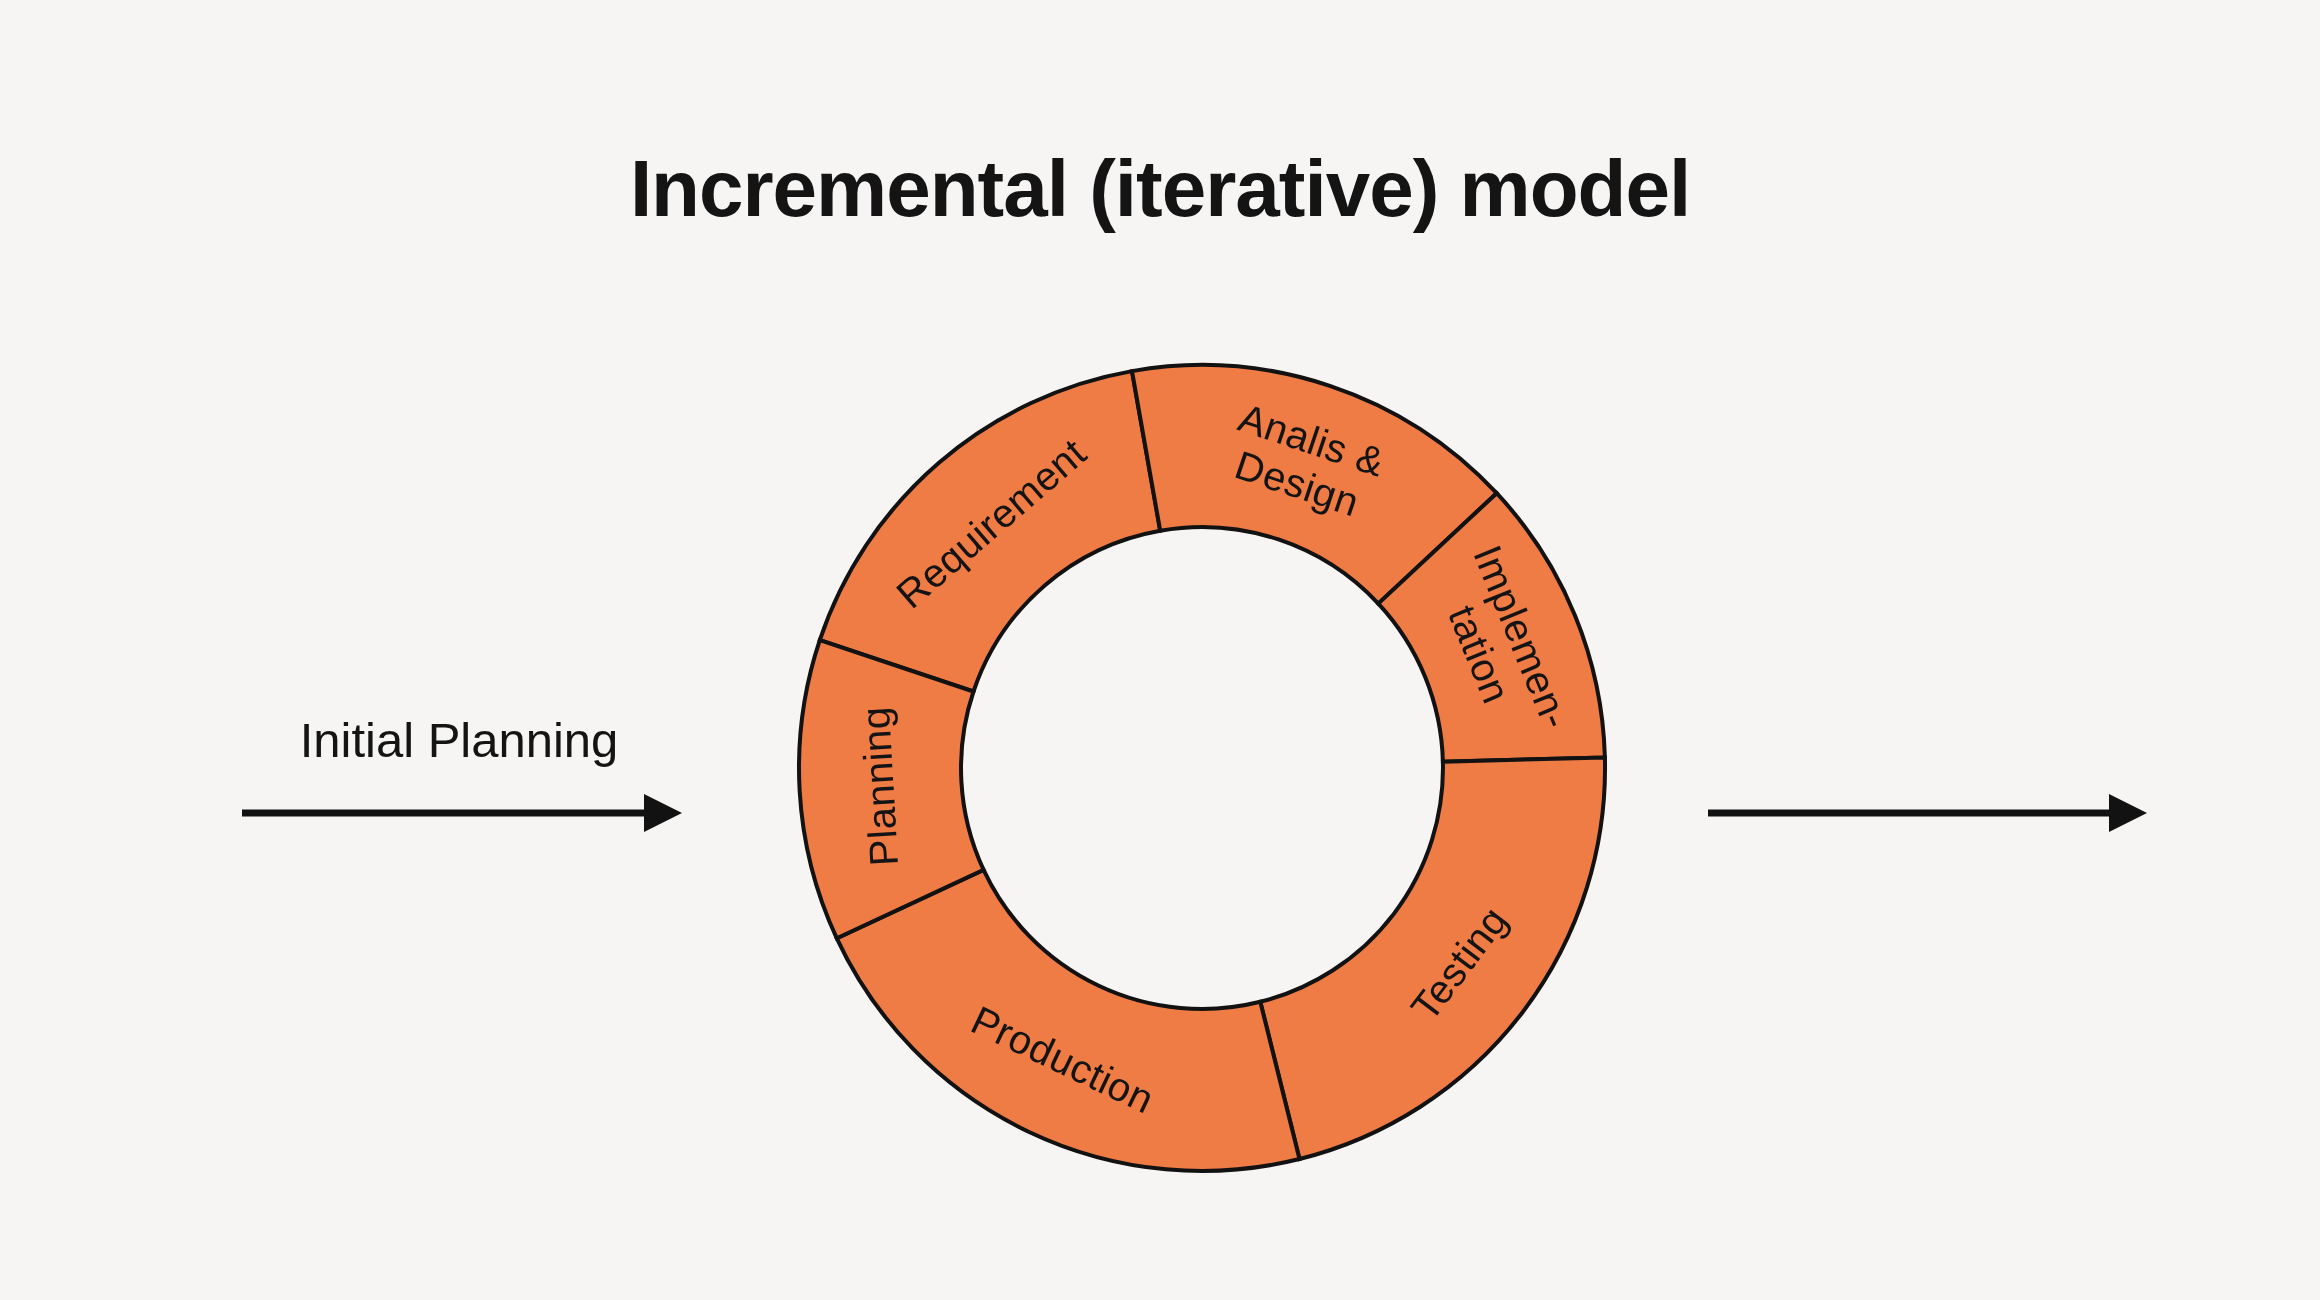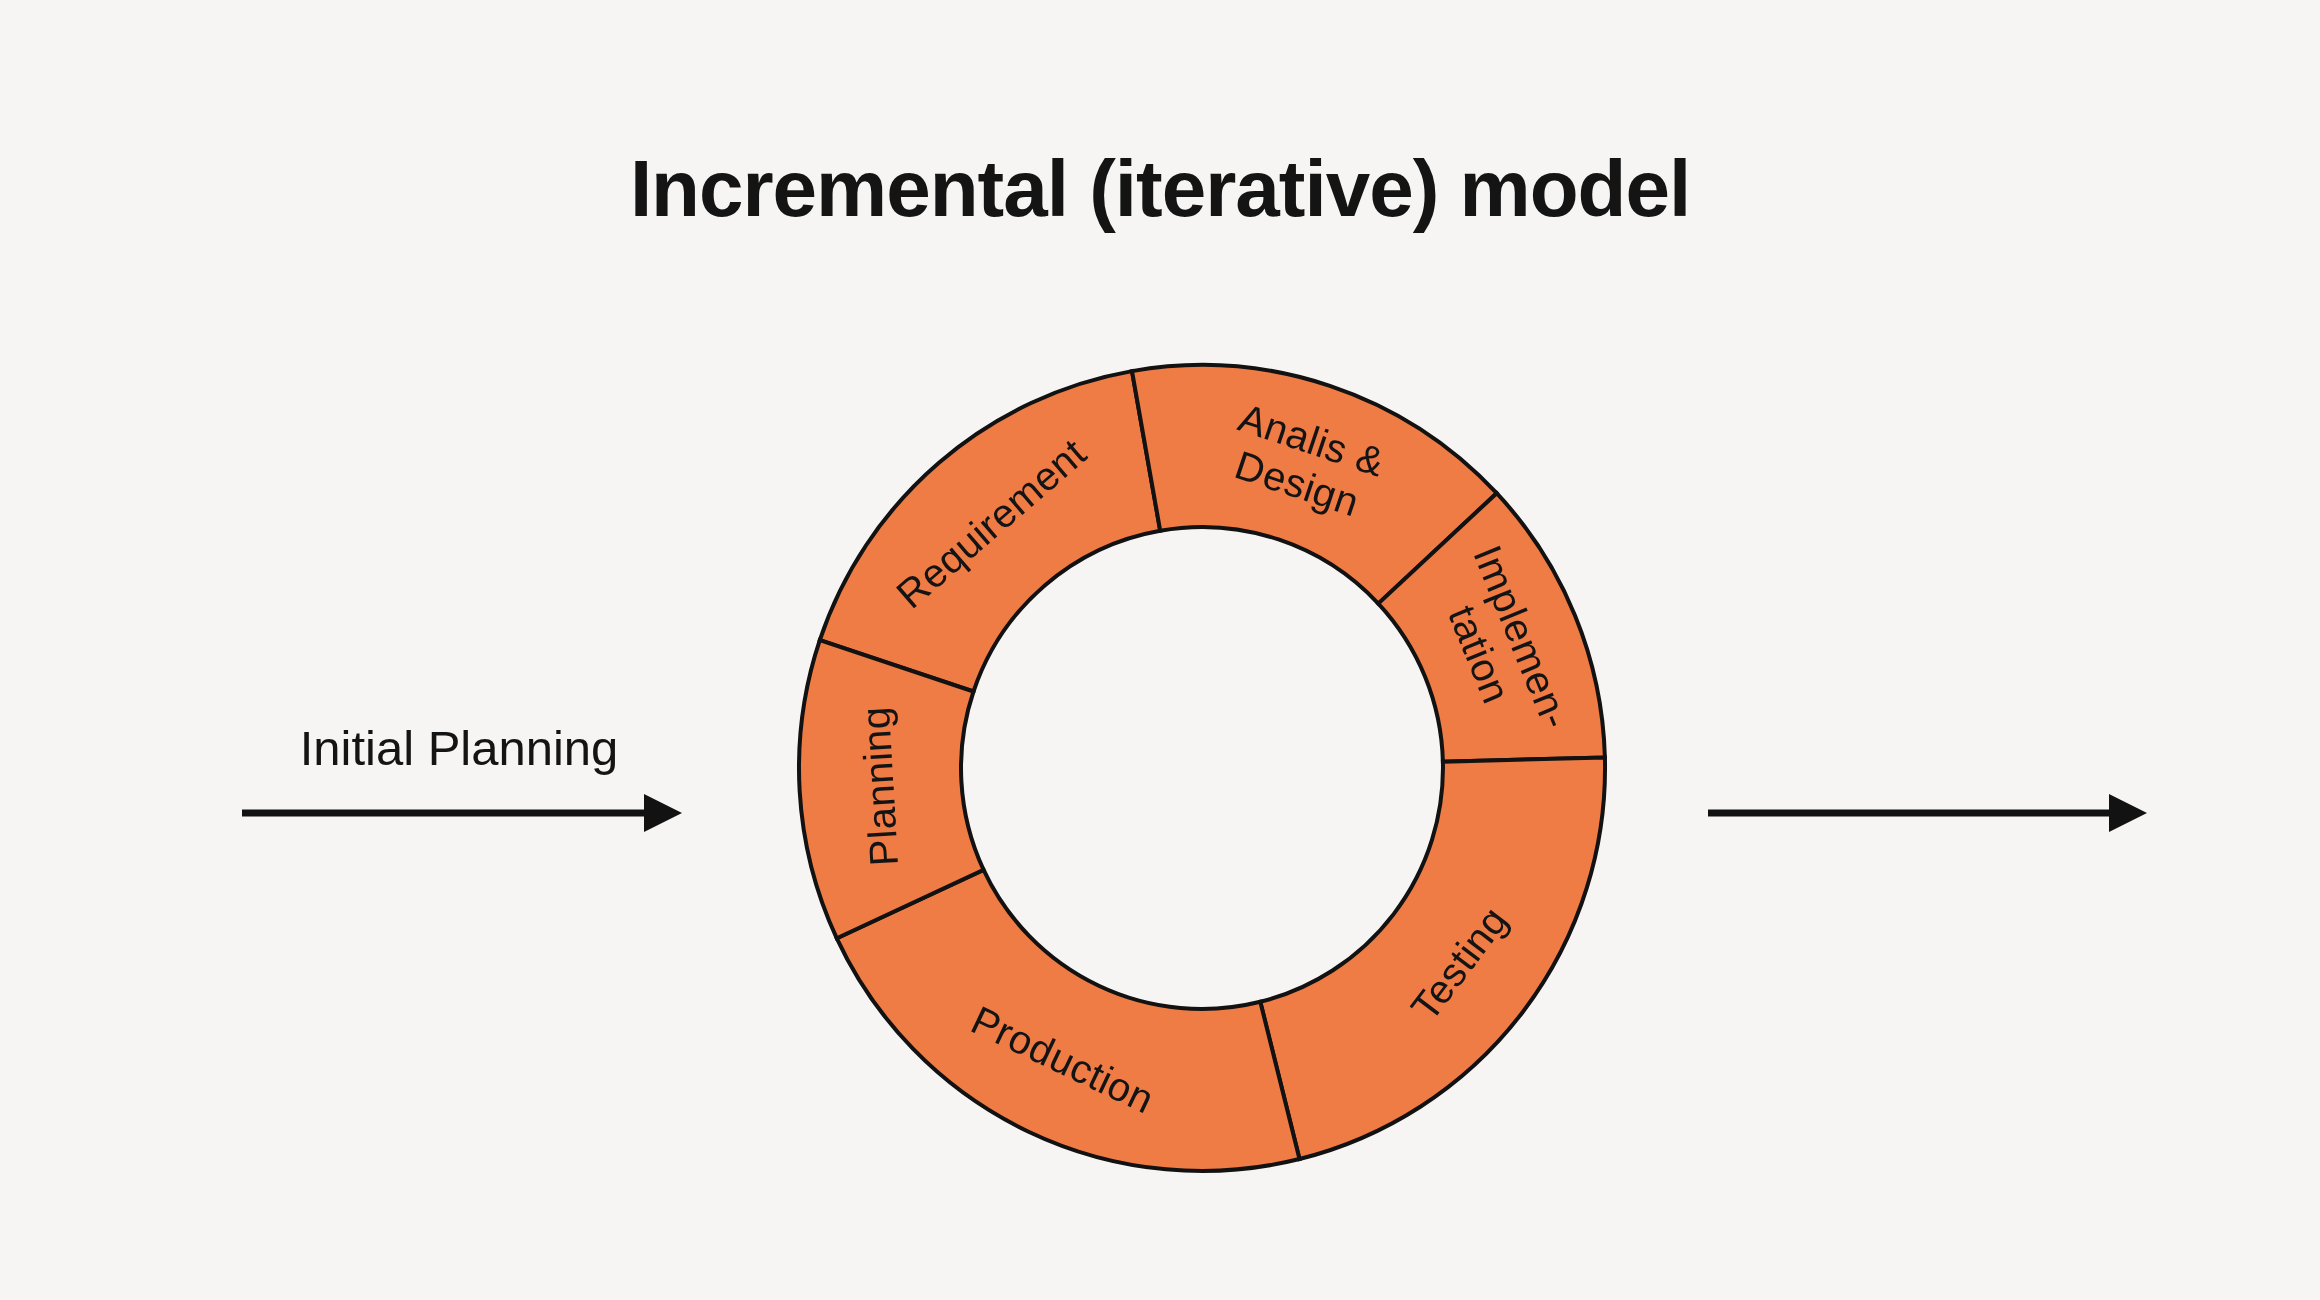--- a/index.html
+++ b/index.html
@@ -4,21 +4,21 @@
 <style>
   html,body{margin:0;padding:0;}
   body{background:#F6F5F3;}
   .page{position:relative;width:2320px;height:1300px;overflow:hidden;
         font-family:"Liberation Sans",sans-serif;padding-left:16px;}
   .title{position:absolute;top:146px;left:0;width:2320px;margin:0;
          text-align:center;font-size:80px;line-height:86px;font-weight:800;
          letter-spacing:-1px;color:#141414;}
   .side-label{position:absolute;width:520px;text-align:center;
               font-size:49px;line-height:56px;font-weight:500;color:#141414;}
-  .side-label.left{left:199px;top:712px;margin-top:8px;}
+  .side-label.left{left:199px;top:712px;}
   .side-label.right{left:1666px;top:712px;}
   #diagram{position:absolute;left:0;top:0;width:2320px;height:1300px;}
   .seg-label{font-family:"Liberation Sans",sans-serif;font-size:40px;
              font-weight:500;letter-spacing:0.5px;}
 </style>
 </head>
 <body style="background: rgb(246, 245, 243);">
 
 <div class="page">
   <h1 class="title">Incremental (iterative) model</h1>

